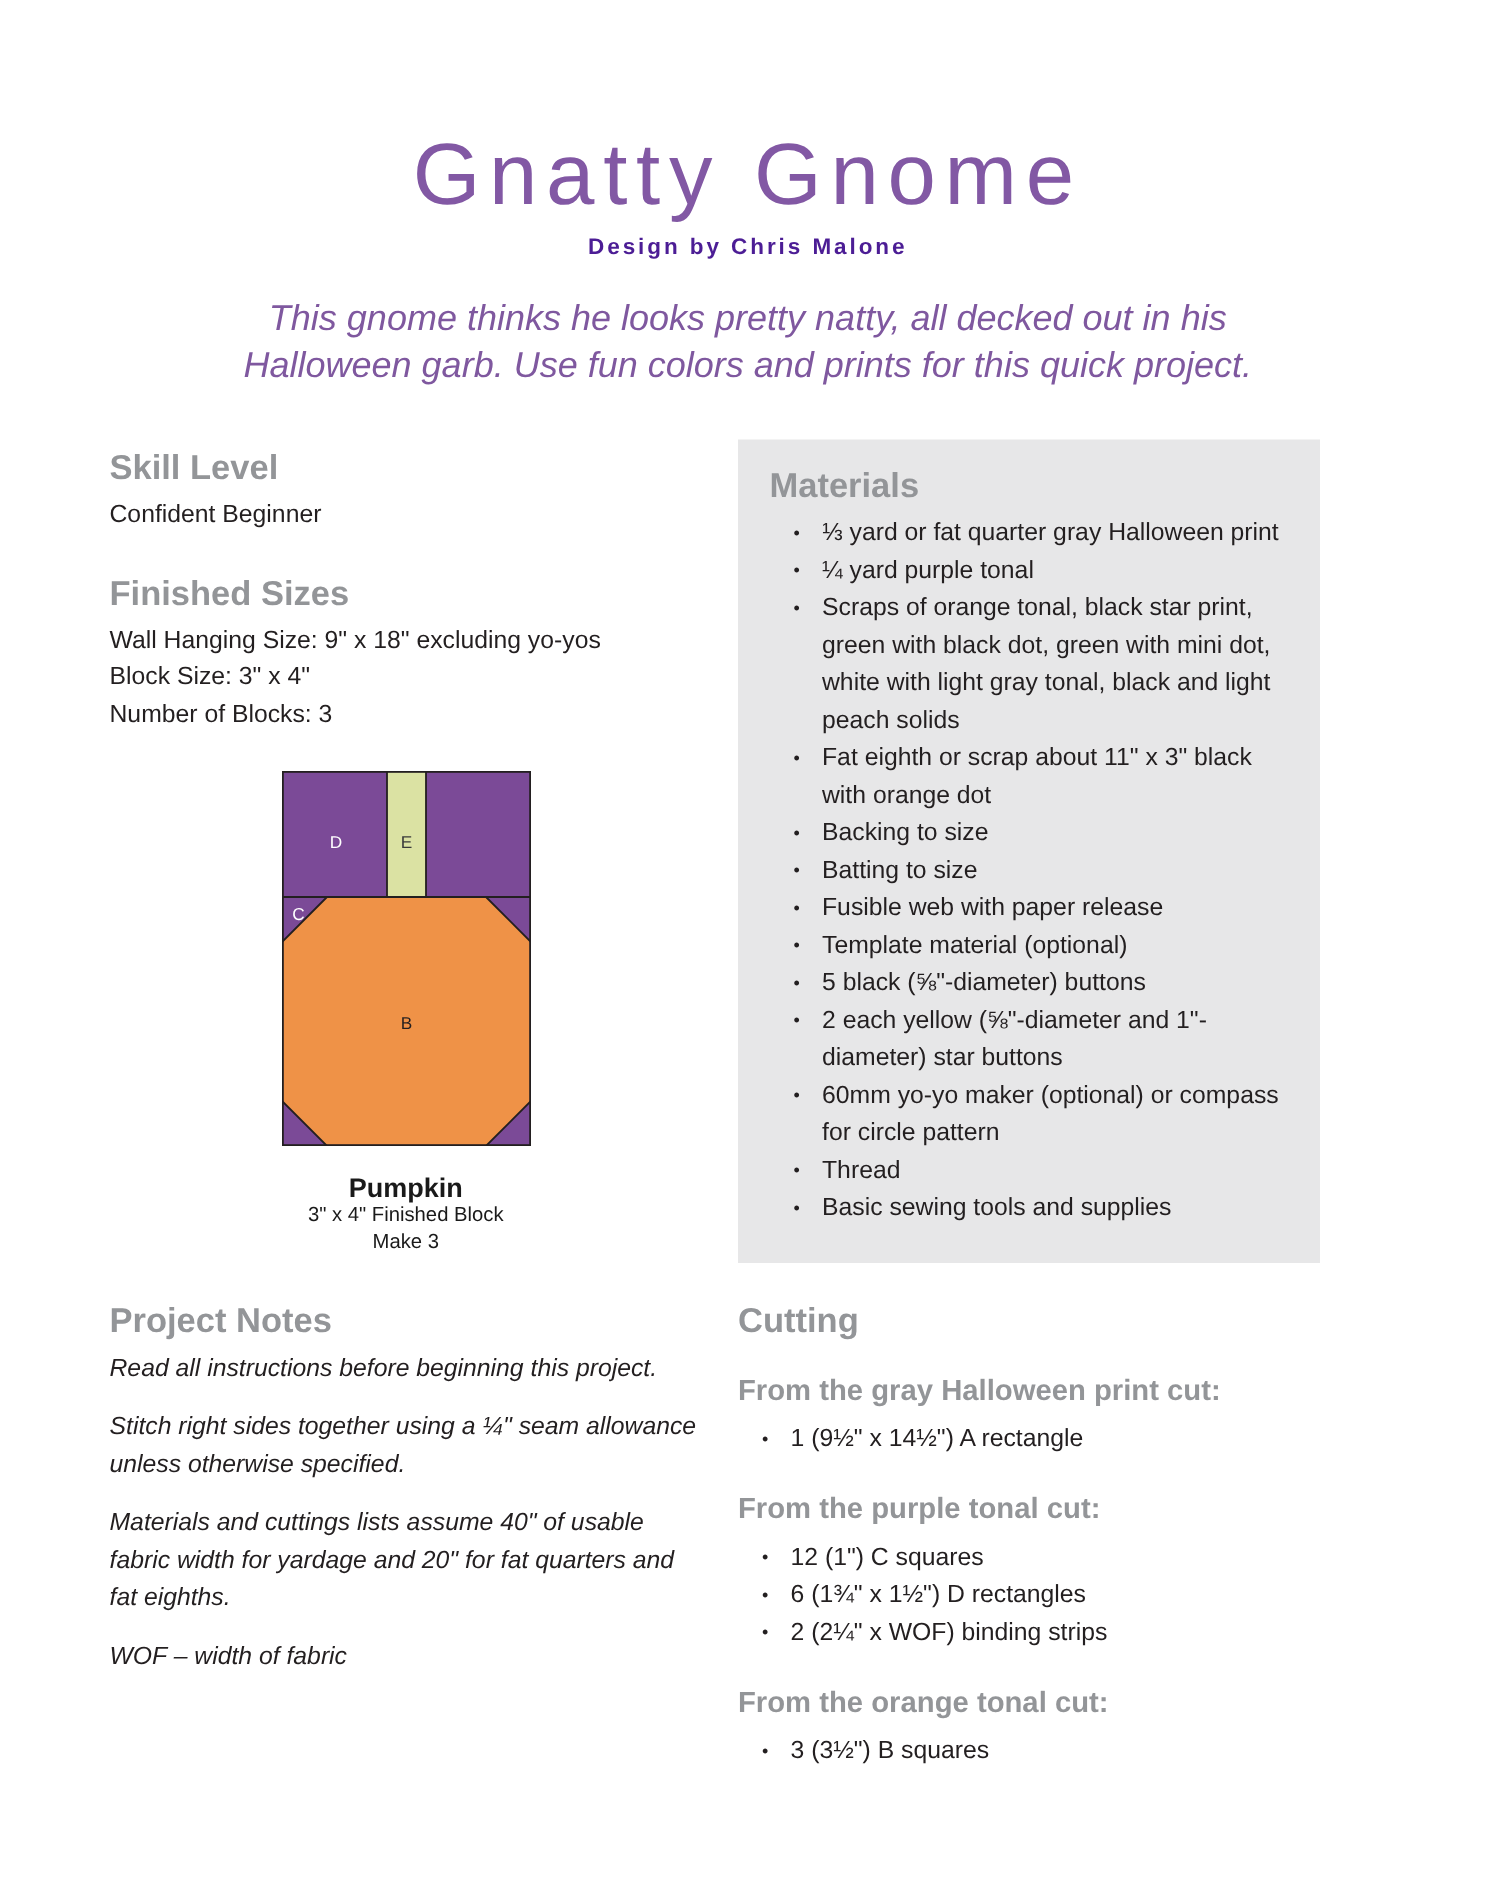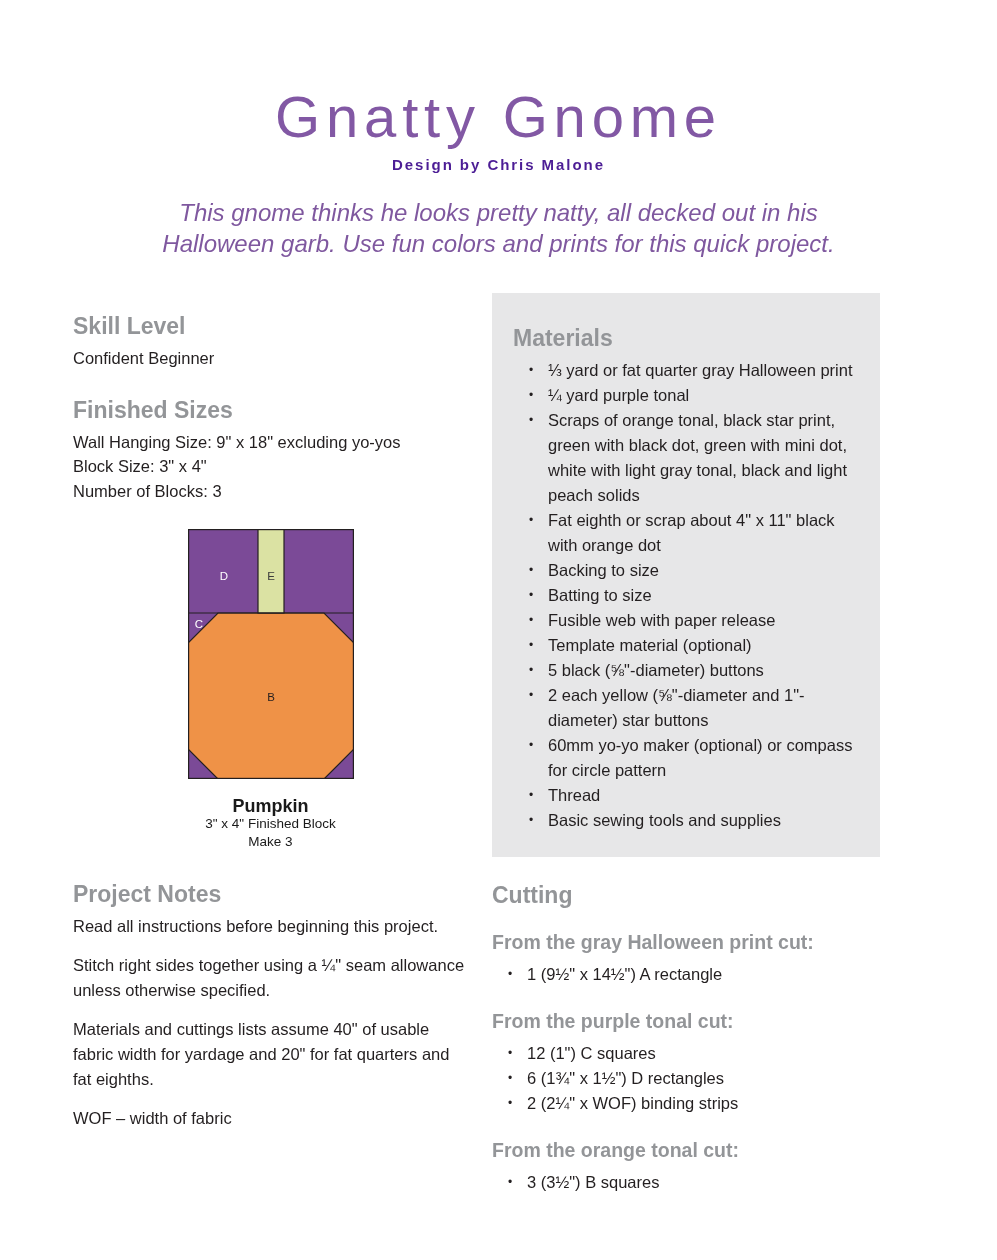--- a/index.html
+++ b/index.html
@@ -21,21 +21,21 @@
   .intro {
     margin:24px auto 0; max-width:724px; font-size:24px; line-height:31px;
     color:#7f589f; font-weight:normal;font-style:italic;
   }
 
   
   .col-left  { position:absolute; left:73px;  top:298px; width:395px; }
   .col-right { position:absolute; left:492px; top:293px; width:388px; }
 
   h2.sec {
-    margin:15px 0 7px 0; font-size:23px; line-height:26px;
+    margin:0 0 7px 0; font-size:23px; line-height:26px;
     font-weight:bold; color:#939598;
   }
   .body-text { font-size:16.5px; line-height:24.5px; color:#231f20; }
 
   .section { margin-bottom:26px; }
 
   
   .diagram-wrap { margin-top:18px; text-align:center; }
   .diagram-caption { margin-top:14px; font-size:13.5px; line-height:18px; color:#1a1a1a; }
   .diagram-caption .cap-title { font-weight:bold; font-size:18px; }
@@ -45,21 +45,21 @@
   ul.blist { list-style:none; margin:6px 0 0 0; padding:0 0 0 16px; }
   ul.blist li {
     position:relative; padding-left:19px; font-size:16.5px; line-height:25px;
   }
   ul.blist li::before {
     content:"•"; position:absolute; left:0; top:0; font-size:12px; line-height:25px;
     color:#231f20;
   }
 
   
-  .notes p { margin:0 0 14px 0; font-size:16.5px; line-height:25px; }
+  .notes p { margin:0 0 14px 0; font-size:16.5px; line-height:25px;font-style:italic; }
   .notes p:last-child { margin-bottom:0; }
 
   
   .cutting { margin-top:25px; }
   h3.cut-sub {
     margin:23px 0 8px 0; font-size:19.5px; line-height:23px;
     font-weight:bold; color:#939598;
   }
 
   
@@ -146,21 +146,21 @@
     <div class="materials-box">
       <h2 class="sec">Materials</h2>
       <ul class="blist">
 
           <li>⅓ yard or fat quarter gray Halloween print</li>
 
           <li>¼ yard purple tonal</li>
 
           <li>Scraps of orange tonal, black star print, green with black dot, green with mini dot, white with light gray tonal, black and light peach solids</li>
 
-          <li>Fat eighth or scrap about 4" x 11" black with orange dot</li>
+          <li>Fat eighth or scrap about 11" x 3" black with orange dot</li>
 
           <li>Backing to size</li>
 
           <li>Batting to size</li>
 
           <li>Fusible web with paper release</li>
 
           <li>Template material (optional)</li>
 
           <li>5 black (⅝"-diameter) buttons</li>

